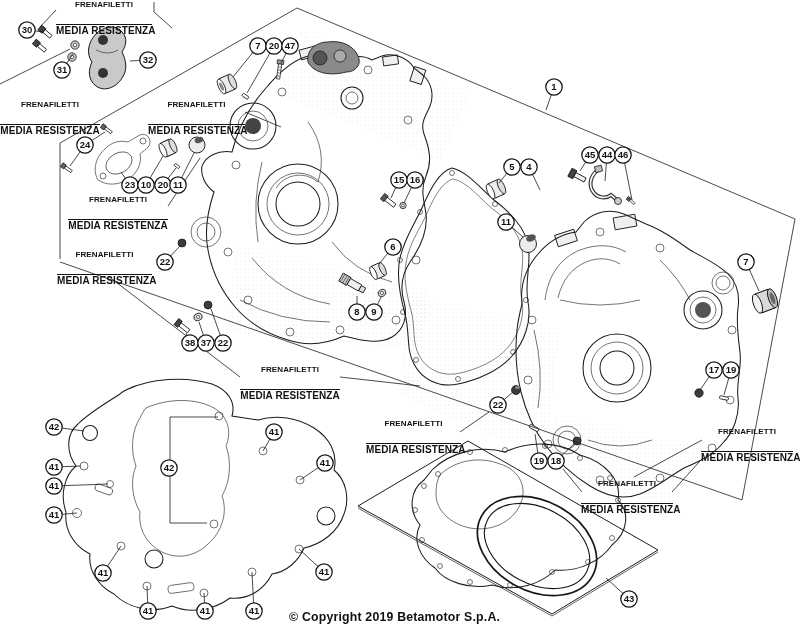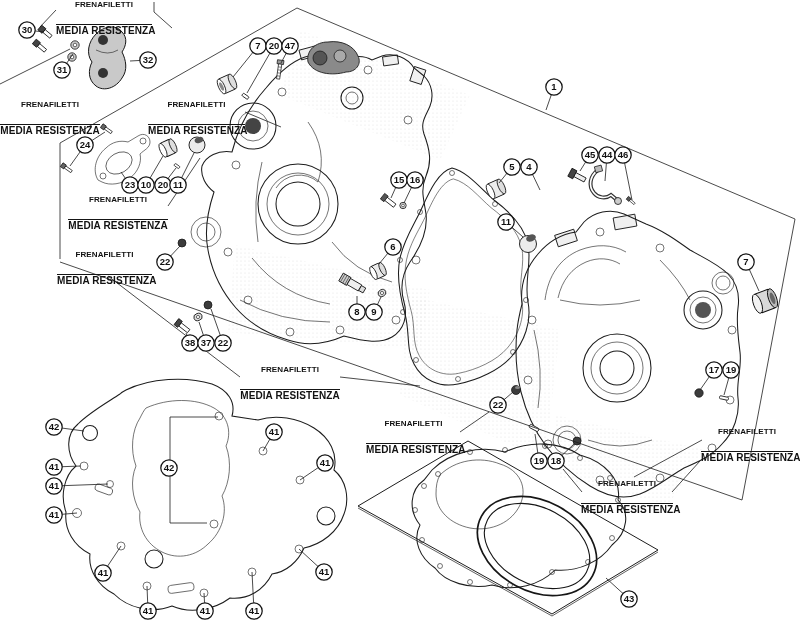--- a/index.html
+++ b/index.html
@@ -587,13 +587,14 @@
       </div>
       <div class="fl-label" style="left: 581px; top: 479px; width: 92px;">
         <div class="l1">FRENAFILETTI</div>
         <div class="l2">MEDIA RESISTENZA</div>
       </div>
       <div class="fl-label" style="left: 701px; top: 427px; width: 92px;">
         <div class="l1">FRENAFILETTI</div>
         <div class="l2">MEDIA RESISTENZA</div>
       </div>
     </div>
+  <div id="copyright" style="left: 289px; top: 610px;">© Copyright 2019 Betamotor S.p.A.</div>
 </div>
 
 </body></html>

